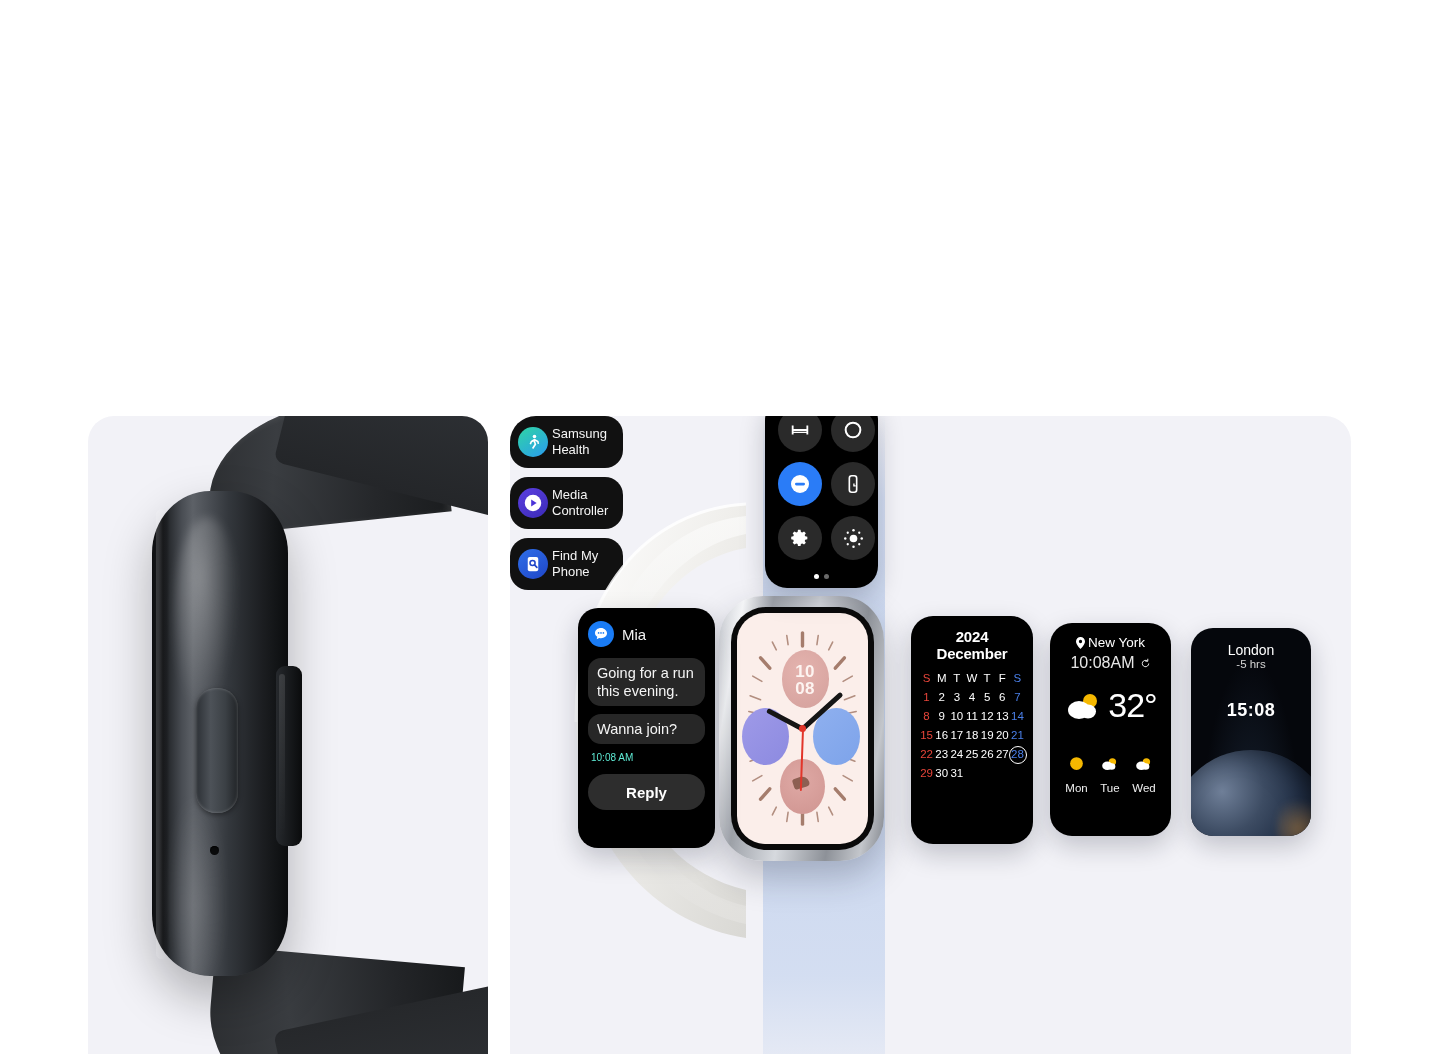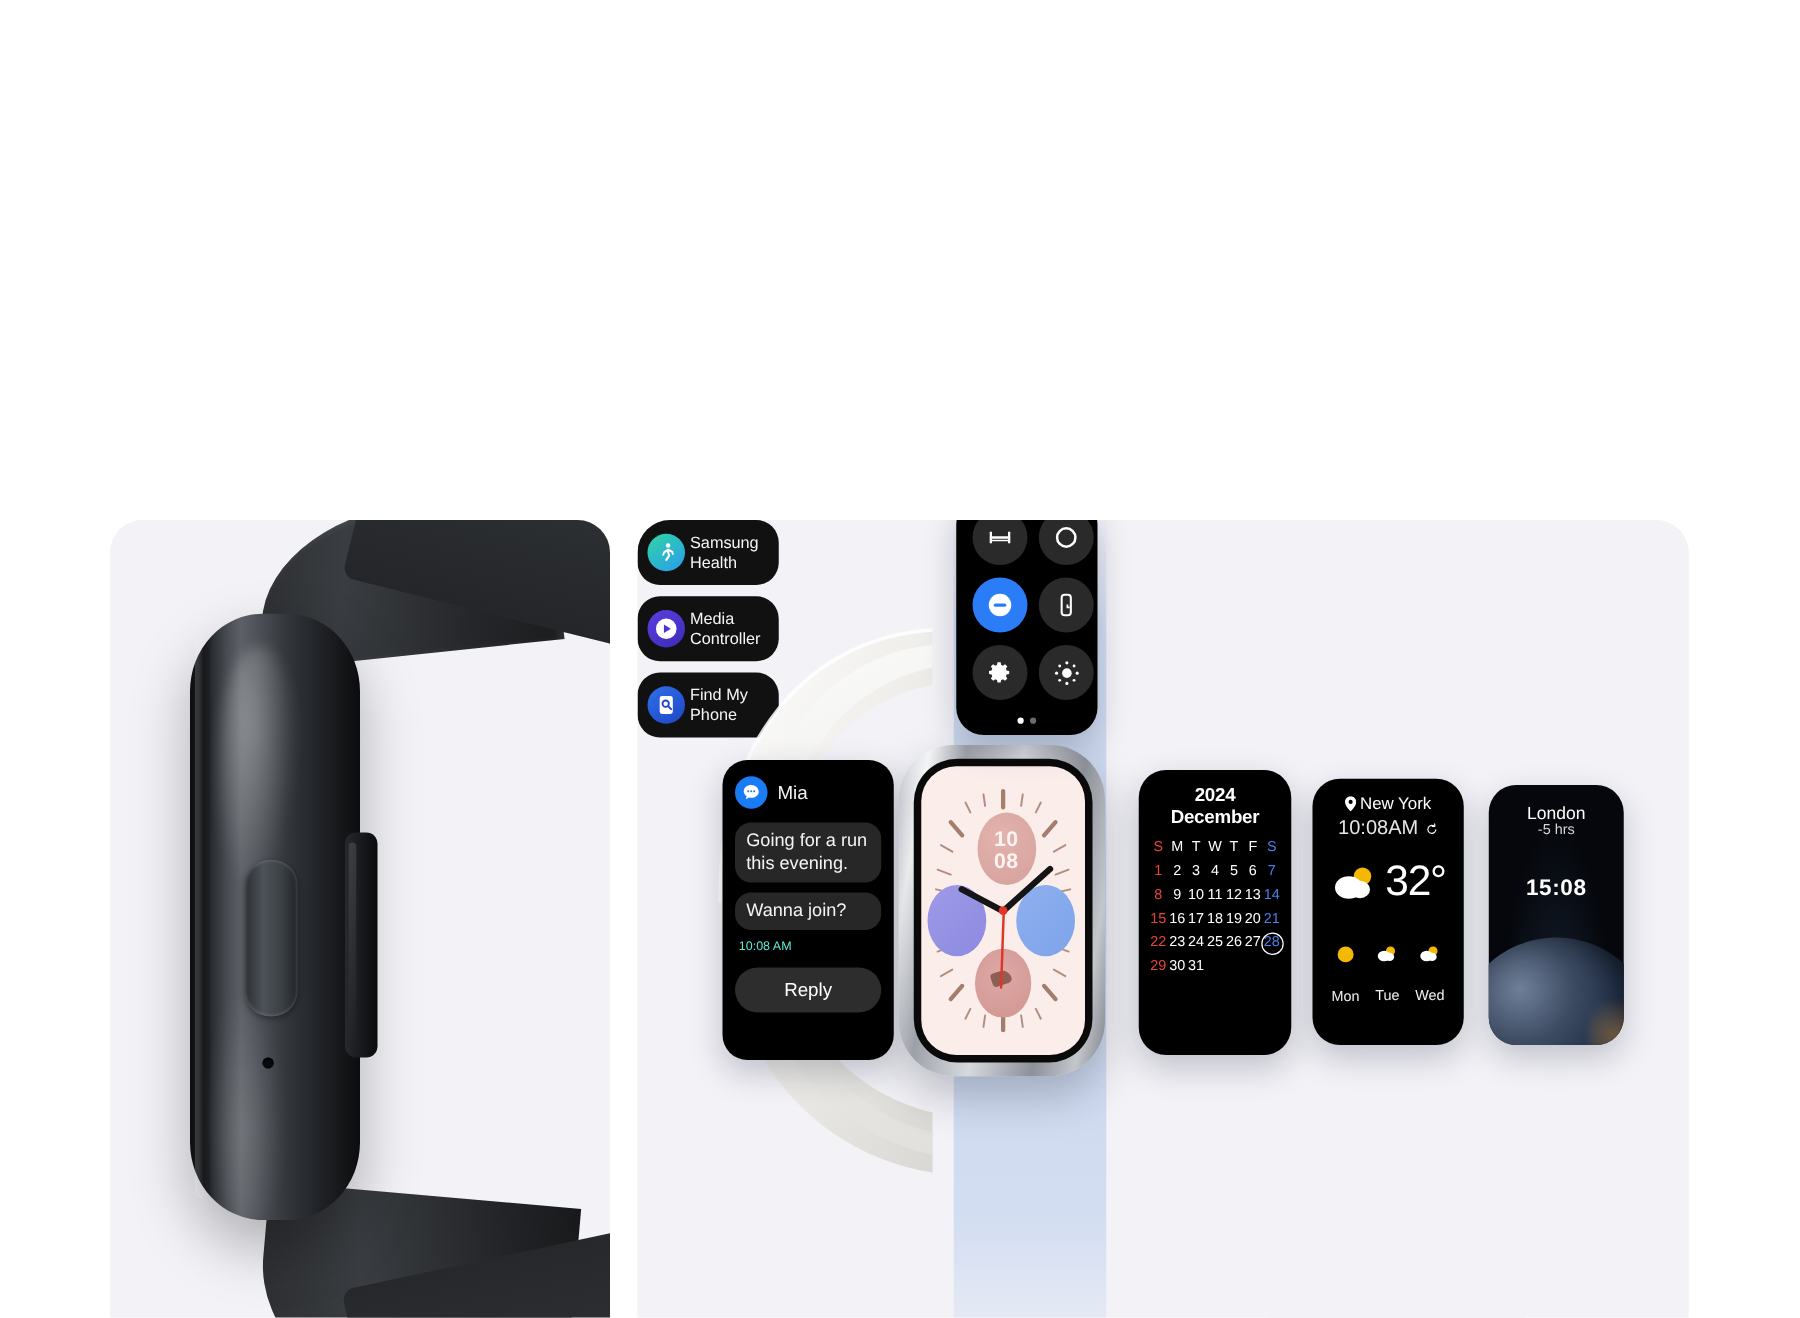--- a/index.html
+++ b/index.html
@@ -209,21 +209,21 @@
   }
   .notif-name { font-size: 15px; color:#f2f2f2; }
   .bubble {
     background: #272727; border-radius: 13px; padding: 6px 9px;
     font-size: 14.5px; line-height: 1.25; color: #f4f4f4; margin-bottom: 8px;
   }
   .notif-time { font-size: 10px; color: #5eead4; padding-left: 3px; margin-bottom: 11px; }
   .reply-btn {
     background: #2d2d2d; border-radius: 18px; height: 36px; width: 100%;
     display: flex; align-items: center; justify-content: center;
-    font-size: 15px; font-weight: 400; color: #ffffff;
+    font-size: 15px; font-weight: 700; color: #ffffff;
   }
 
   
   #calendar-widget { left: 401px; top: 200px; width: 122px; height: 228px; padding: 12px 8px 0 8px; }
   .cal-title { font-size: 15px; font-weight: 600; text-align: center; margin-bottom: 9px; letter-spacing: -.2px;}
   .cal-grid { display: grid; grid-template-columns: repeat(7, 1fr); row-gap: 5px; }
   .cal-grid div {
     font-size: 11.5px; text-align: center; color: #ffffff; line-height: 14px;
     position: relative;
   }
@@ -235,25 +235,25 @@
     margin:-8px 0 0 -8px; border:1.4px solid #ffffff; border-radius:50%;
   }
 
   
   #weather-widget { left: 540px; top: 207px; width: 121px; height: 213px; padding: 12px 9px 0 9px; }
   .w-city { font-size: 13.5px; display:flex; align-items:center; justify-content:center; gap:3px; }
   .w-time { font-size: 16px; color:#e6e6e6; display:flex; align-items:center; justify-content:center; gap:5px; margin-top:4px; }
   .w-main { display:flex; align-items:center; justify-content:center; gap:4px; margin-top: 14px; }
   .w-temp { font-size: 34px; font-weight: 500; letter-spacing: -1px; }
   .w-forecast { display:flex; justify-content:space-around; margin-top: 30px; }
-  .w-fc { display:flex; flex-direction:column; align-items:center; gap:20px; }
+  .w-fc { display:flex; flex-direction:column; align-items:center; gap:10px;justify-content:flex-end; }
   .w-fc span { font-size: 11.5px; color: #f0f0f0; }
 
   
-  #clock-widget { left: 681px; top: 212px; width: 108px; height: 208px; padding: 14px 8px 0 8px; 
+  #clock-widget { left: 681px; top: 212px; width: 120px; height: 208px; padding: 14px 8px 0 8px; 
                   background: radial-gradient(ellipse at 50% 120%, #1b2738 0%, #05070c 62%); }
   .c-city { font-size: 14px; text-align:center; }
   .c-off  { font-size: 11.5px; text-align:center; color:#d6d6d6; margin-top: 0; }
   .c-time { font-size: 18px; font-weight: 600; text-align:center; margin-top: 30px; letter-spacing:.5px;}
   .globe {
     position:absolute; left: 50%; bottom: -74px; width: 160px; height: 160px;
     margin-left: -80px; border-radius: 50%;
     background:
       radial-gradient(circle at 32% 26%, #6f7f98 0%, #3d4c63 26%, #223047 48%, #121b2b 72%, #070c14 100%);
     box-shadow: inset -12px -10px 30px rgba(0,0,0,.7);

